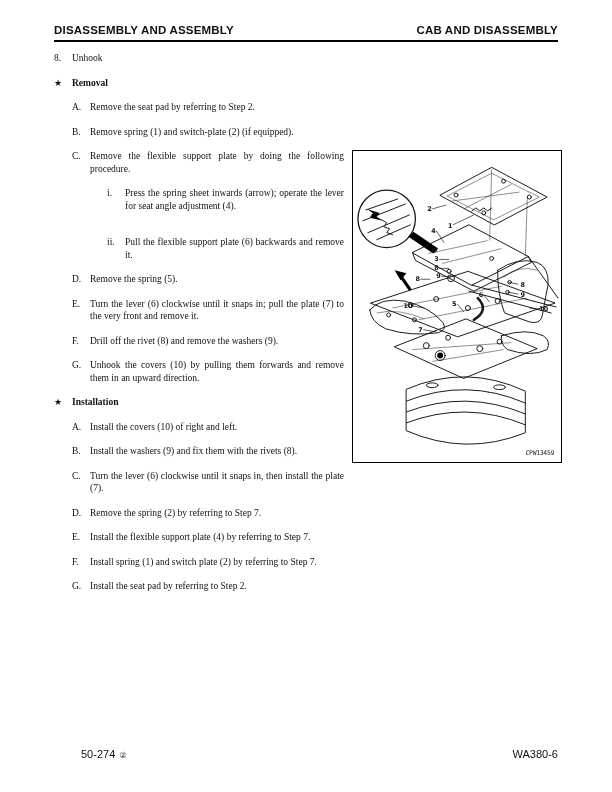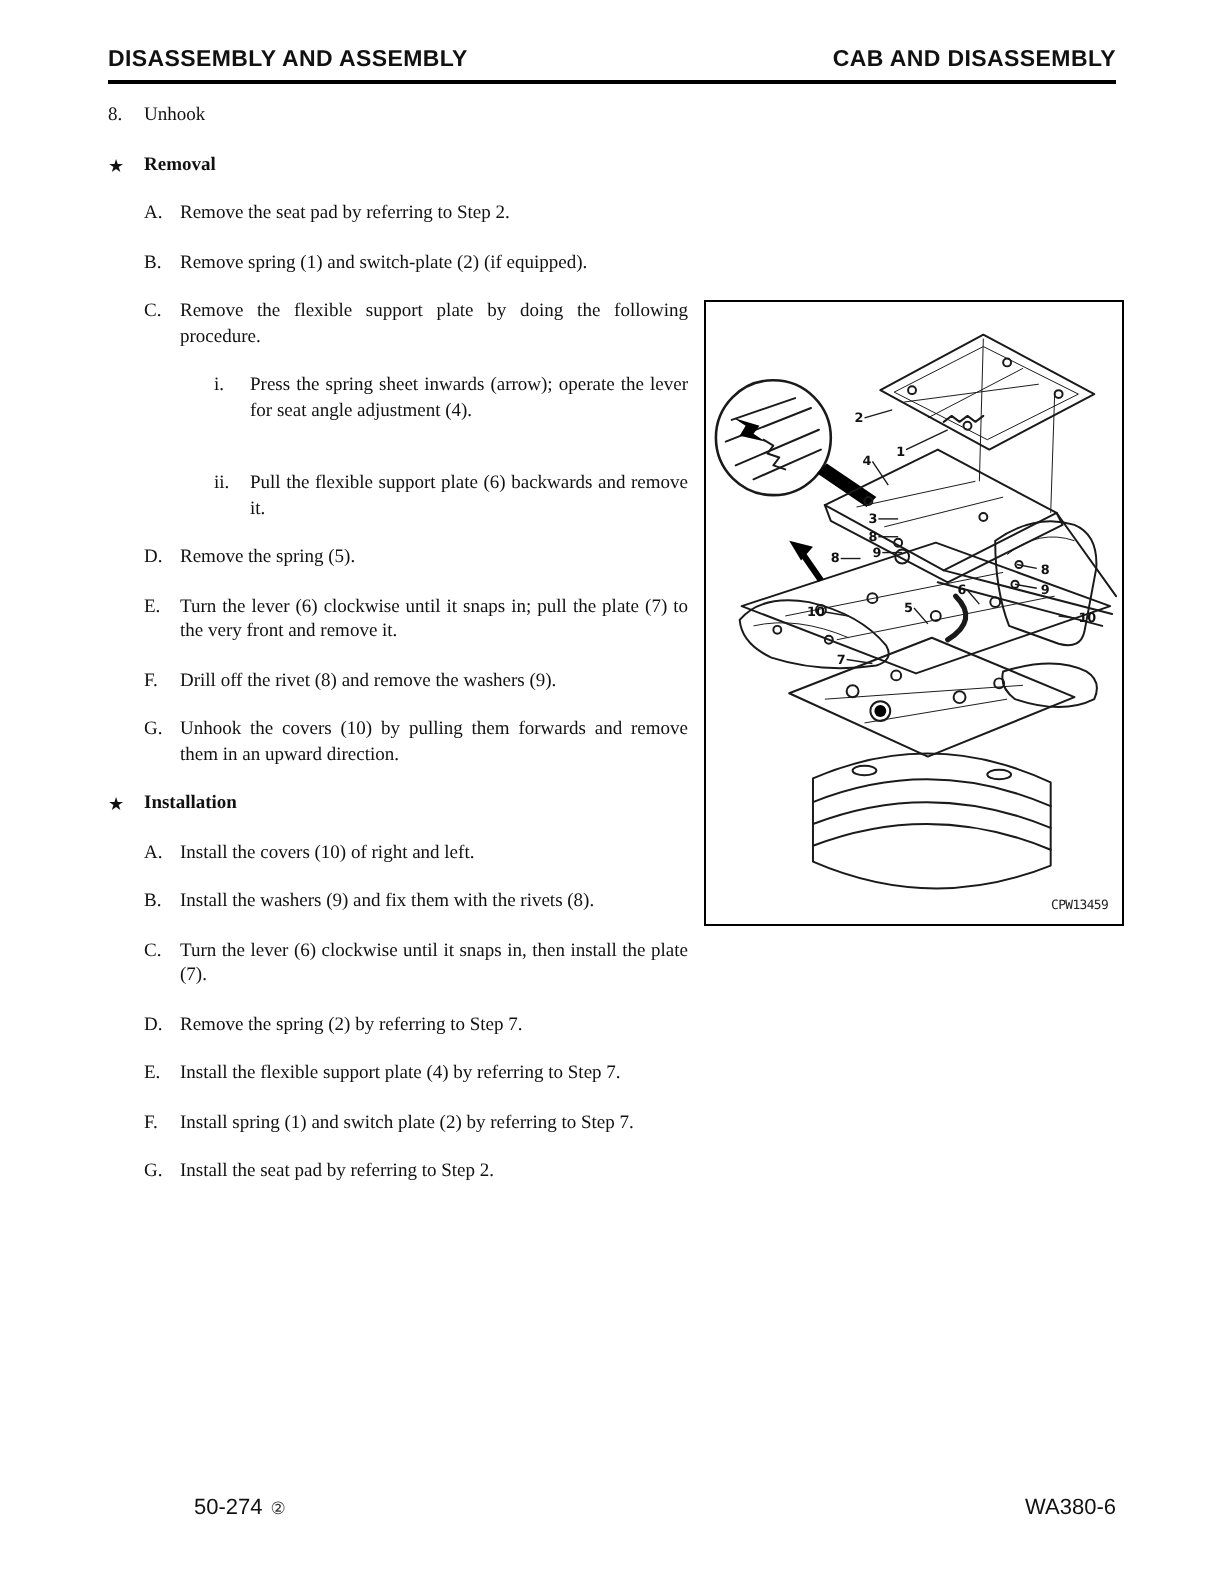--- a/index.html
+++ b/index.html
@@ -43,21 +43,21 @@
   .figure-box svg { display:block; width:100%; height:100%; }
   svg .ln { stroke:#1a1a1a; stroke-width:1; fill:none; stroke-linejoin:round; stroke-linecap:round; }
   svg .thin { stroke:#1a1a1a; stroke-width:0.5; fill:none; }
   svg .blk { fill:#000; stroke:none; }
   svg .ld { stroke:#1a1a1a; stroke-width:0.7; fill:none; }
   svg .co { font:bold 6.5px "DejaVu Sans", sans-serif; fill:#111; }
   svg .figcode { font:6.5px "DejaVu Sans Mono", monospace; fill:#222; letter-spacing:-0.3px; }
 
   
   .footer {
-    position:absolute; left:70px; right:54px; top:748px;
+    position:absolute; left:54px; right:54px; top:748px;
     display:flex; justify-content:space-between; align-items:flex-end;
     font-family:"Liberation Sans", sans-serif; font-size:11px;padding-left:27px;
   }
   .footer .page-marker { font-size:8.5px; color:#333; margin-left:4px; }
 </style>
 </head>
 <body>
 
 <div class="page">
 

